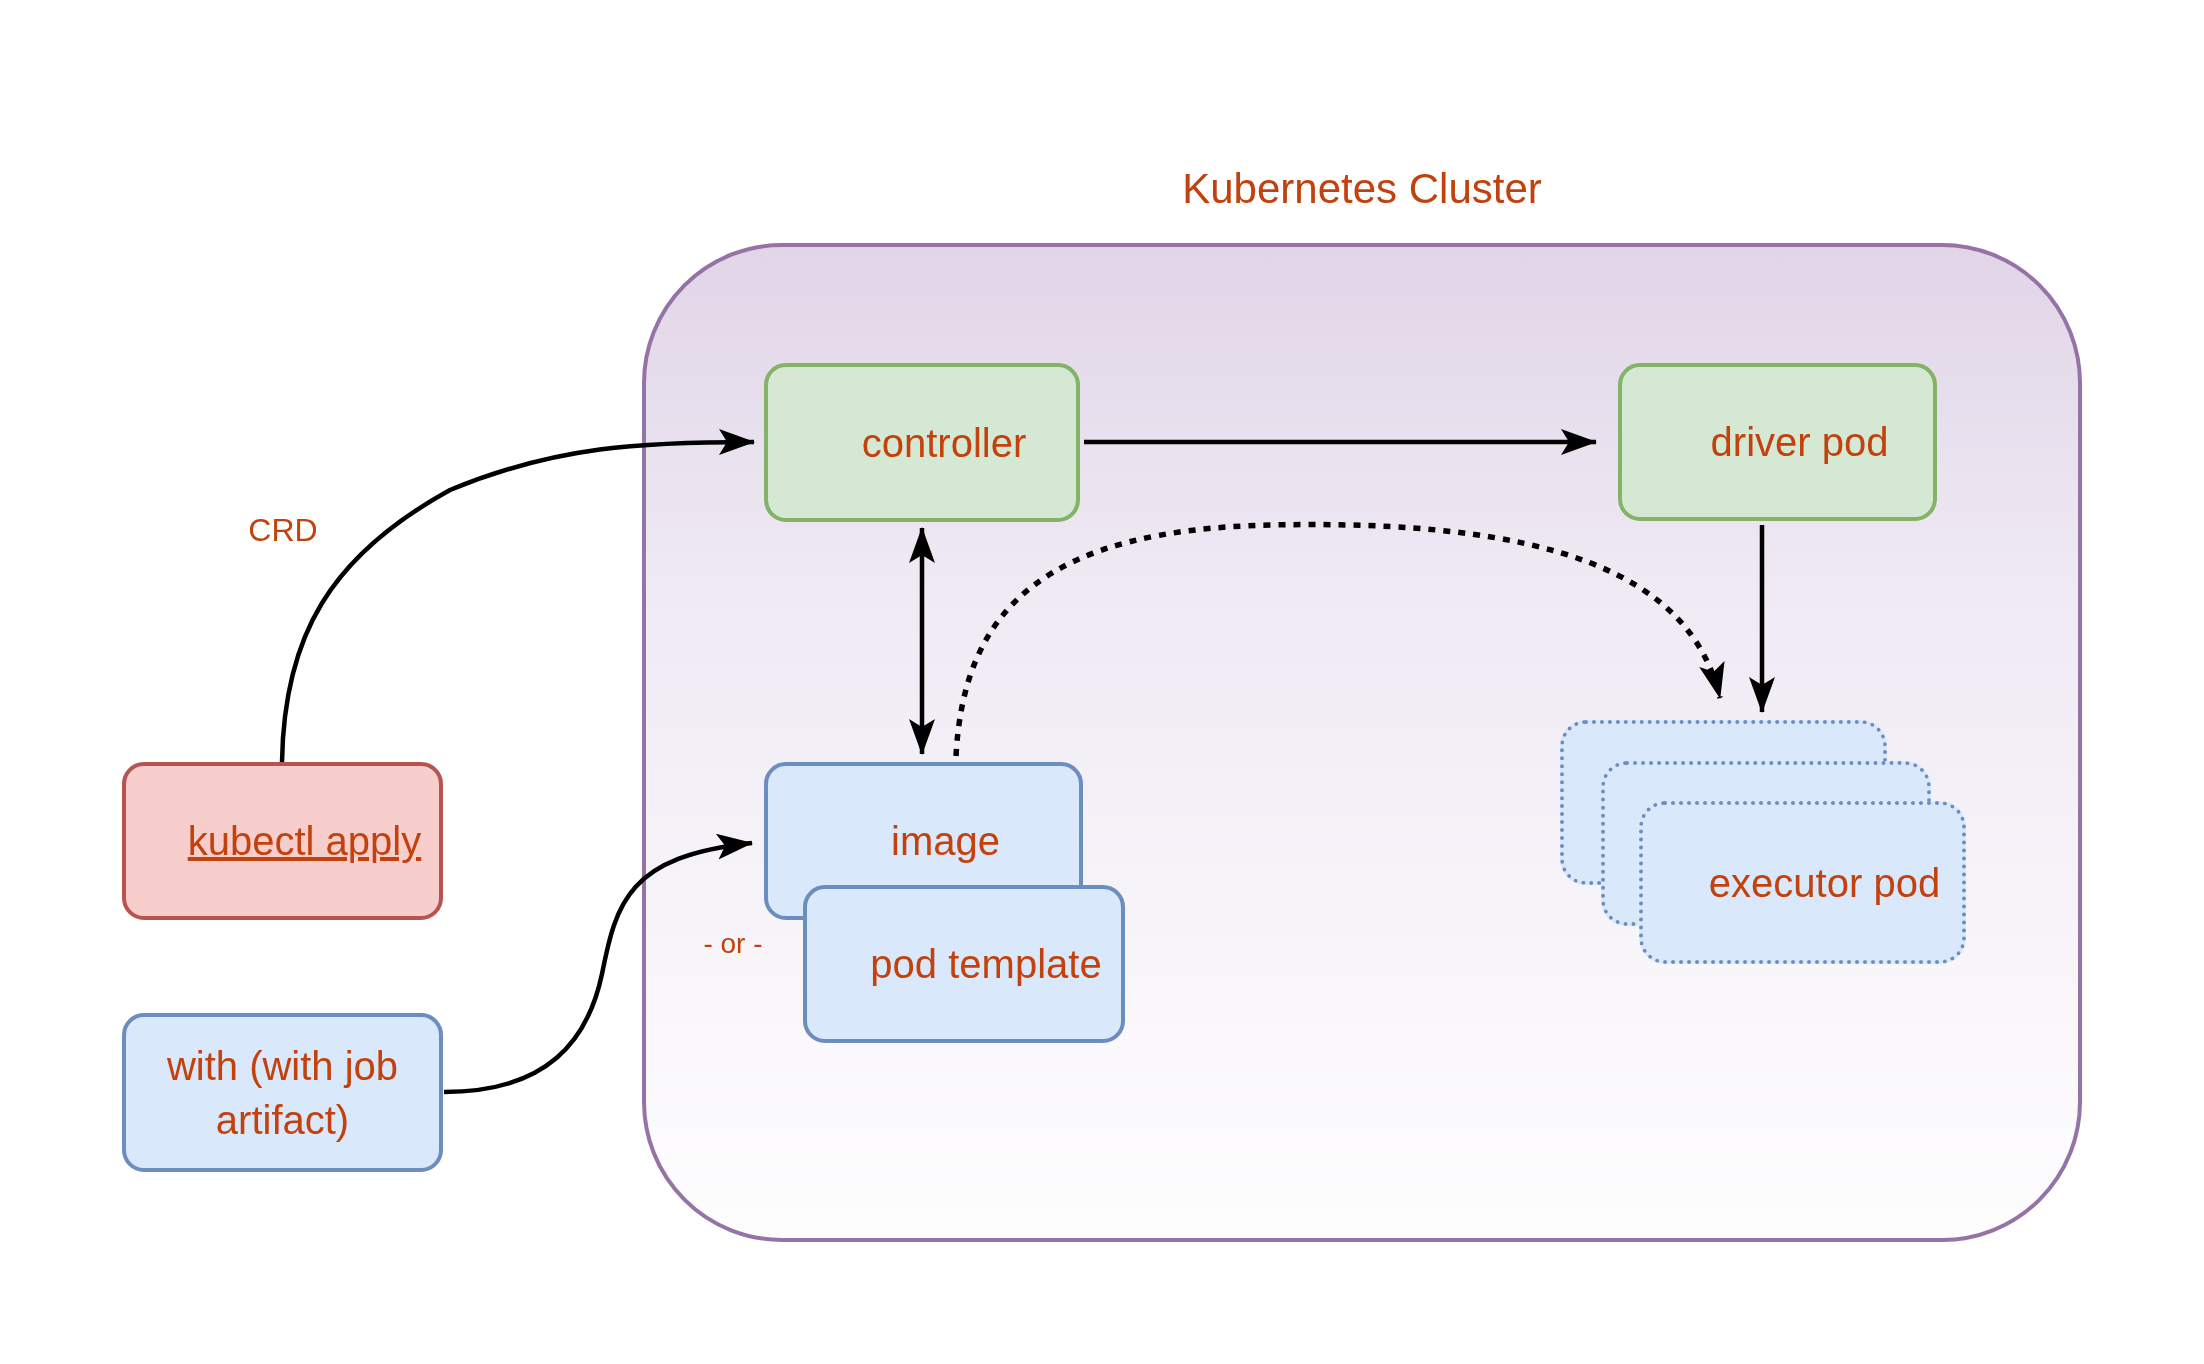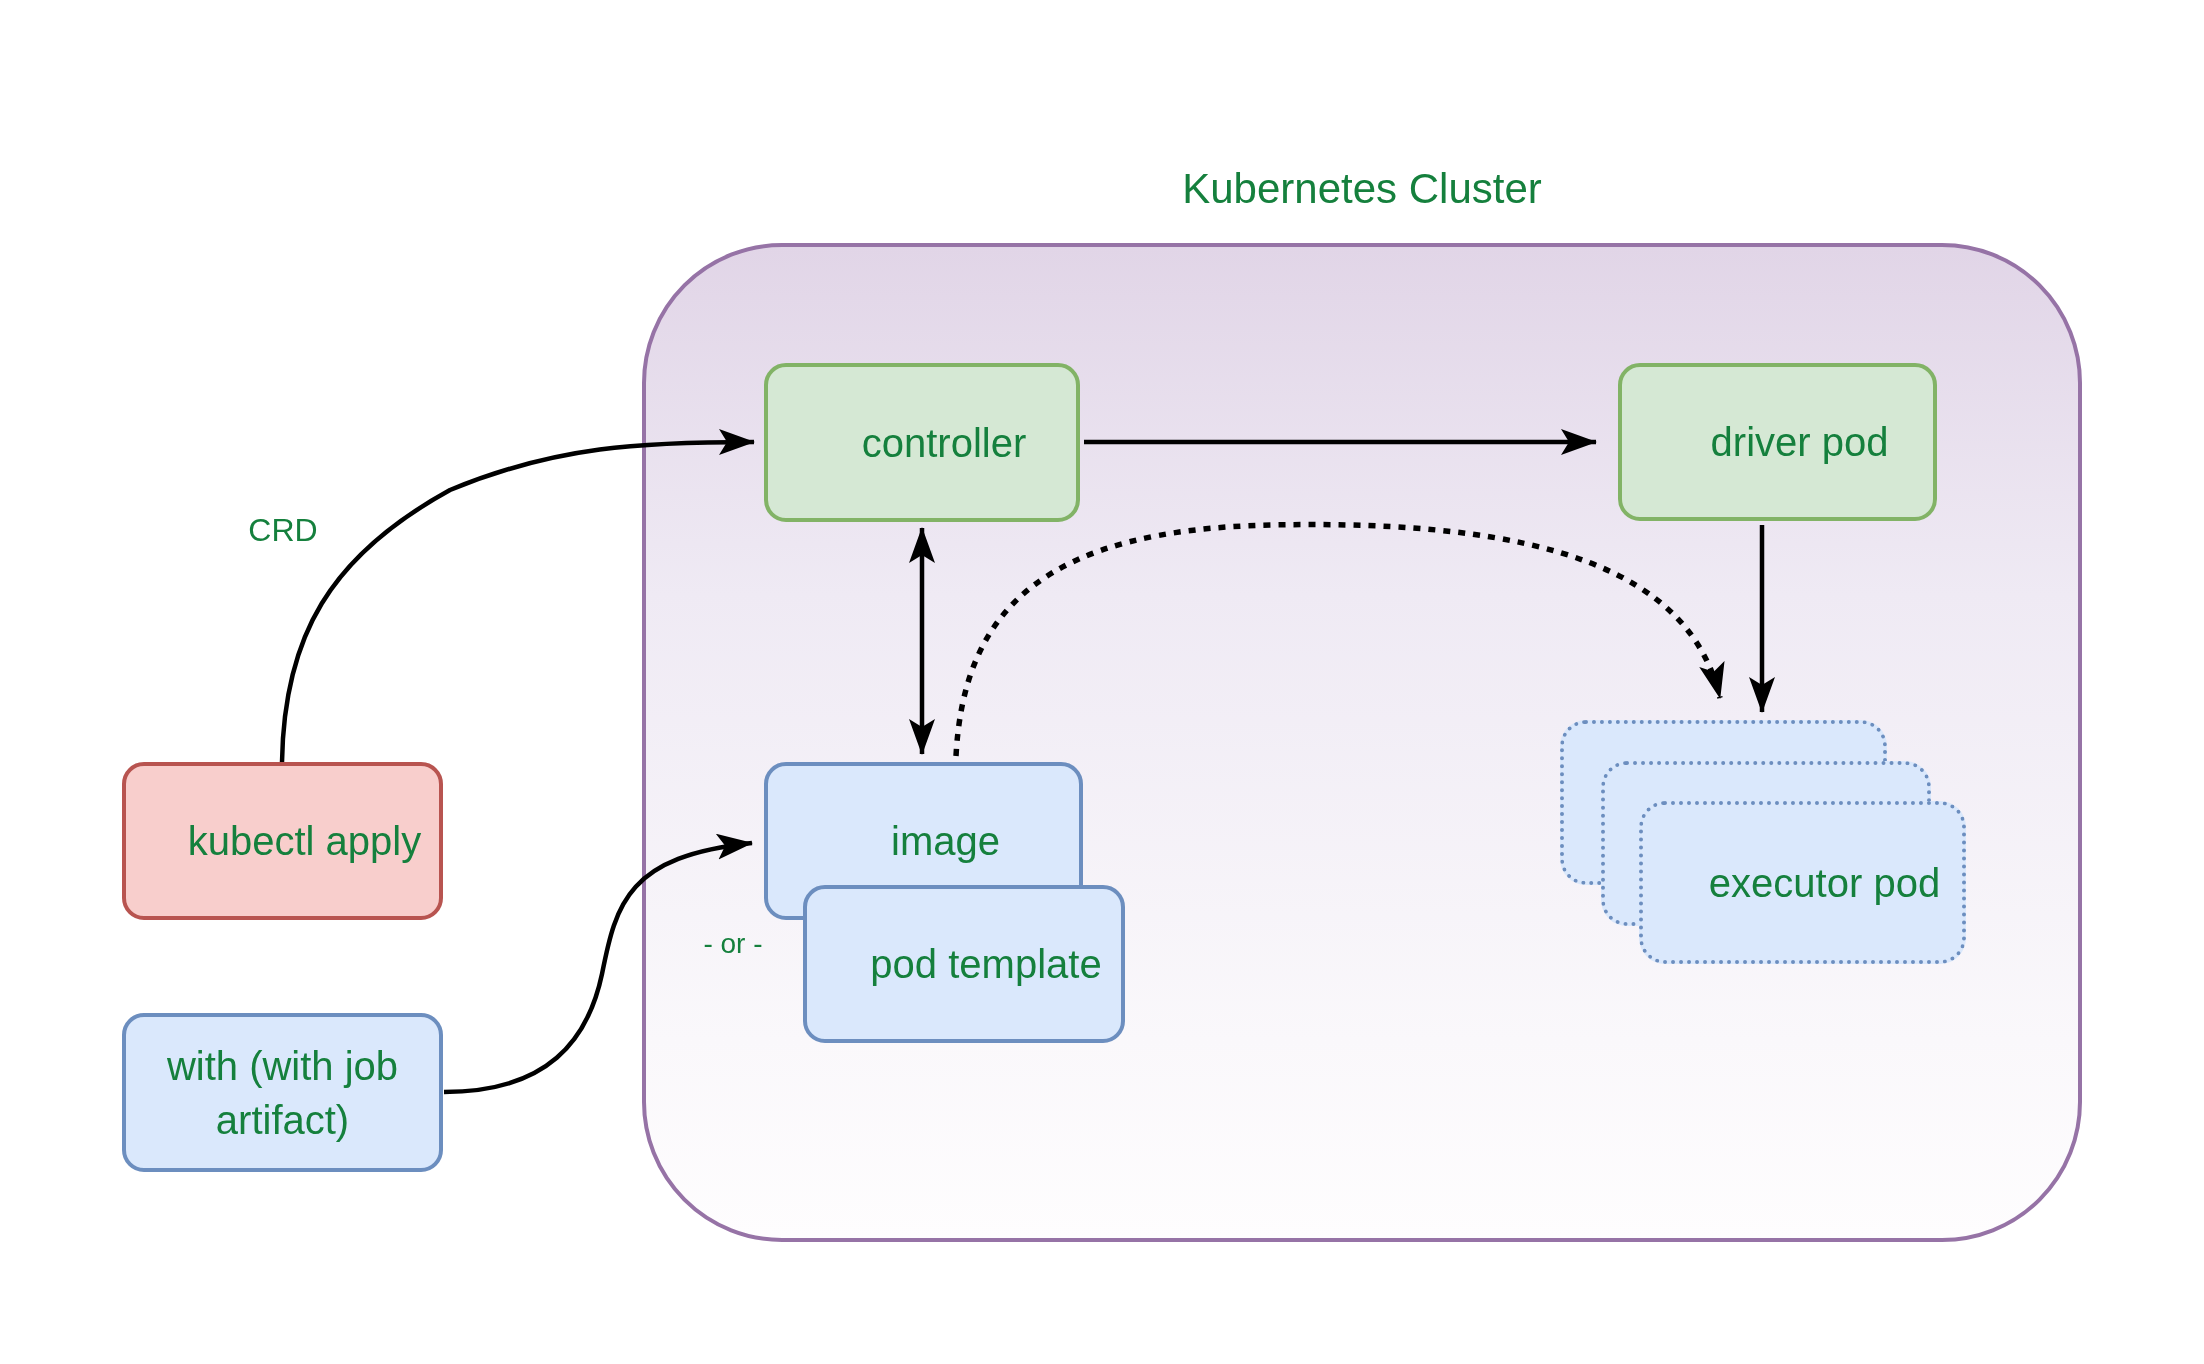--- a/index.html
+++ b/index.html
@@ -1,18 +1,18 @@
 <!DOCTYPE html>
 <html style="--green-fill: #d5e8d4; --green-border: #82b366; --blue-fill: #dae8fc; --blue-border: #6c8ebf; --red-fill: #f8cecc; --red-border: #b85450; --purple-fill: #e1d5e7; --purple-border: #9673a6; --arrow: #000000;"><head>
 <meta charset="utf-8">
 <style>
   html,body{margin:0;padding:0;background:#ffffff;}
   .canvas{
     position:relative;width:2204px;height:1364px;background:#ffffff;
-    font-family:"Liberation Sans",sans-serif;color:#15803d;overflow:hidden;
+    font-family:"Liberation Sans",sans-serif;color:#c2410c;overflow:hidden;
   }
   .cluster{
     position:absolute;left:642px;top:243px;width:1432px;height:991px;
     border:4px solid var(--purple-border);border-radius:140px;
     background:linear-gradient(180deg,var(--purple-fill) 0%,#efeaf4 35%,#faf8fb 80%,#fefdfe 100%);
   }
   .title{
     position:absolute;left:642px;top:164px;width:1440px;
     text-align:center;font-size:42px;line-height:1.2;
   }
@@ -22,21 +22,21 @@
     border-radius:22px;border:4px solid;box-sizing:border-box;padding-left:44px;
   }
   .green{background:var(--green-fill);border-color:var(--green-border);}
   .blue{background:var(--blue-fill);border-color:var(--blue-border);}
   .red{background:var(--red-fill);border-color:var(--red-border);}
   .dotted{border:4px dotted var(--blue-border);background:var(--blue-fill);border-radius:26px;}
   .node.controller{left:764px;top:363px;width:316px;height:159px;}
   .node.driver{left:1602px;top:363px;width:319px;height:158px;margin-left:16px;}
   .node.image{left:764px;top:762px;width:319px;height:158px;}
   .node.podtemplate{left:803px;top:885px;width:322px;height:158px;}
-  .node.kubectl{left:122px;top:762px;width:321px;height:158px;}
+  .node.kubectl{left:122px;top:762px;width:321px;height:158px;text-decoration:underline;}
   .node.artifact{left:122px;top:1013px;width:321px;height:159px;padding:0 28px;}
   .node.exec-back{left:1560px;top:720px;width:327px;height:165px;}
   .node.exec-mid{left:1601px;top:761px;width:330px;height:165px;}
   .node.exec-front{left:1639px;top:801px;width:327px;height:163px;}
   .node.exec-back .lbl,.node.exec-mid .lbl{padding-right:30px;white-space:nowrap;}
   .edge-label{position:absolute;font-size:32px;text-align:center;}
   .crd-label{left:203px;top:512px;width:160px;}
   .or-label{left:653px;top:928px;width:160px;font-size:28px;}
   svg.arrows{position:absolute;left:0;top:0;pointer-events:none;}
   .arrow{stroke:var(--arrow);stroke-width:4.5;fill:none;}

